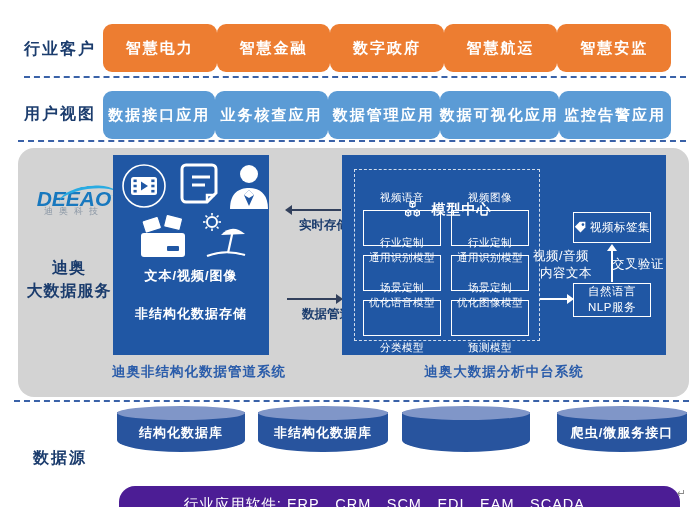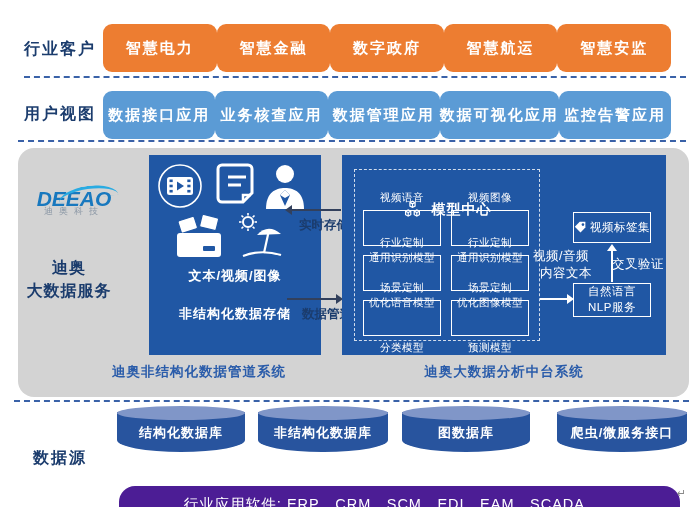--- a/index.html
+++ b/index.html
@@ -18,21 +18,21 @@
 
   #panel{position:absolute;left:18px;top:148px;width:671px;height:249px;background:#D3D3D3;border-radius:16px;}
   #logo{position:absolute;left:12px;top:40px;width:88px;text-align:center;}
   .logo-brand{font-size:21px;font-weight:800;font-style:italic;color:#1878BE;line-height:1;letter-spacing:0;}
   .logo-swoosh{display:block;margin:-23px auto 0 auto;width:60px;height:10px;border-top:3px solid #29ABE2;
                border-radius:50%/100% 100% 0 0;transform:translateX(14px) rotate(-8deg);}
   .logo-sub{font-size:9px;color:#8C98A6;letter-spacing:6px;margin-top:6px;white-space:nowrap;}
   #side-label{position:absolute;left:0;top:108px;width:102px;text-align:center;font-size:16px;
               font-weight:bold;color:#1B3C6D;line-height:1.45;letter-spacing:1px;}
 
-  #storage-box{position:absolute;left:95px;top:7px;width:172px;height:200px;background:#2057A4;margin-left:36px;}
+  #storage-box{position:absolute;left:95px;top:7px;width:156px;height:200px;background:#2057A4;}
   .icon{position:absolute;}
   .storage-text{position:absolute;left:0;width:100%;text-align:center;color:#fff;font-size:13px;font-weight:600;letter-spacing:1px;}
   .panel-caption{position:absolute;text-align:center;font-size:13.5px;font-weight:bold;color:#2A5CAA;letter-spacing:1px;white-space:nowrap;}
 
   .flow-text{position:absolute;width:58px;text-align:center;font-size:12.5px;font-weight:bold;color:#1B3C6D;white-space:nowrap;}
   .harrow{position:absolute;height:2px;background:currentColor;}
   .harrow.head-right::after{content:"";position:absolute;right:-2px;top:-4px;width:0;height:0;
       border-left:7px solid currentColor;border-top:5px solid transparent;border-bottom:5px solid transparent;}
   .harrow.head-left::before{content:"";position:absolute;left:-2px;top:-4px;width:0;height:0;
       border-right:7px solid currentColor;border-top:5px solid transparent;border-bottom:5px solid transparent;}
@@ -239,21 +239,20 @@
     <div class="cyl-label">结构化数据库</div>
   </div>
   <div class="cyl" style="left:258px;width:130px;">
     <div class="cyl-top"></div>
     <div class="cyl-body"></div>
     <div class="cyl-label">非结构化数据库</div>
   </div>
   <div class="cyl" style="left:402px;width:128px;">
     <div class="cyl-top"></div>
     <div class="cyl-body"></div>
-    <div class="cyl-label">图数据库</div>
   </div>
   <div class="cyl" style="left:557px;width:130px;">
     <div class="cyl-top"></div>
     <div class="cyl-body"></div>
     <div class="cyl-label">爬虫/微服务接口</div>
   </div>
 
   <div id="apps-bar">行业应用软件: ERP、CRM、SCM、EDI、EAM、SCADA......</div>
 
   <div id="para-mark">↵</div>

